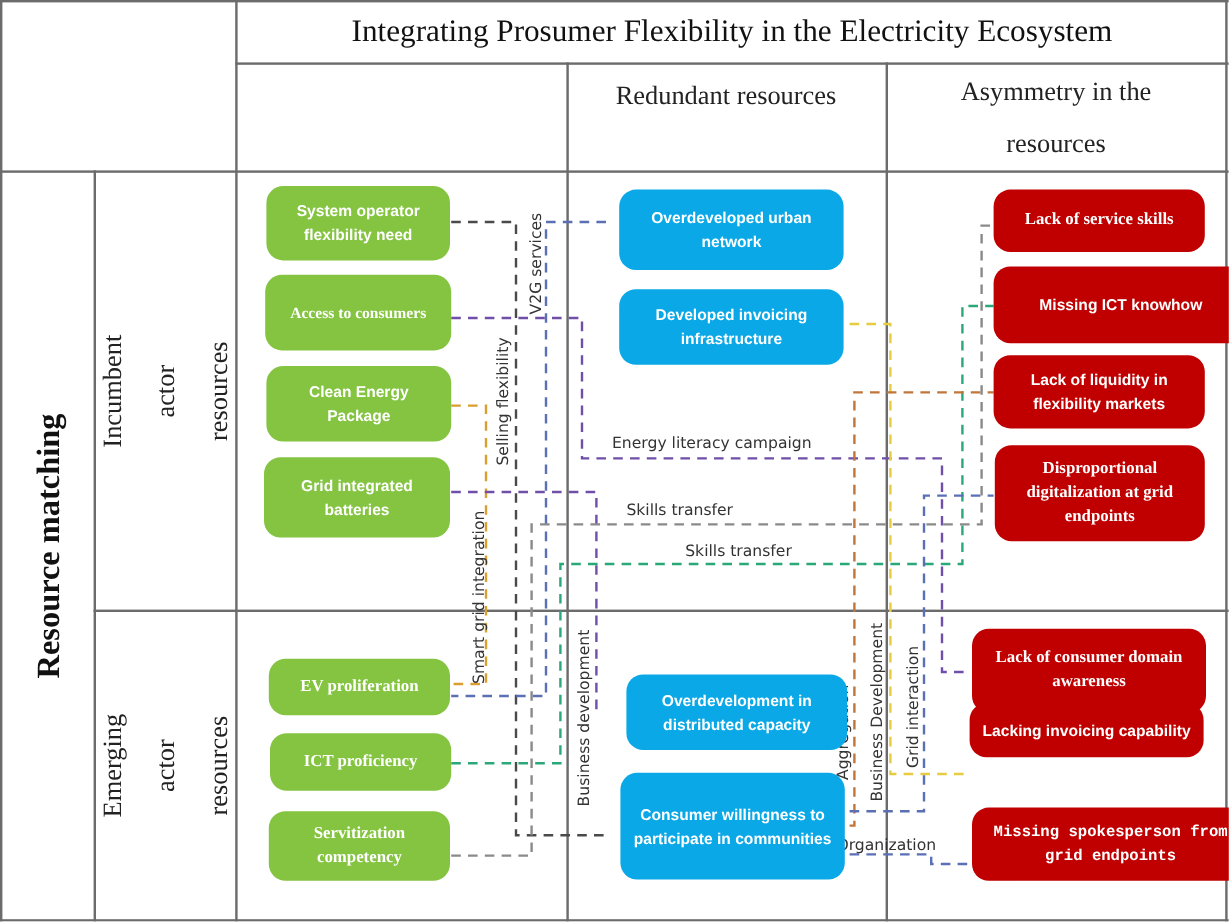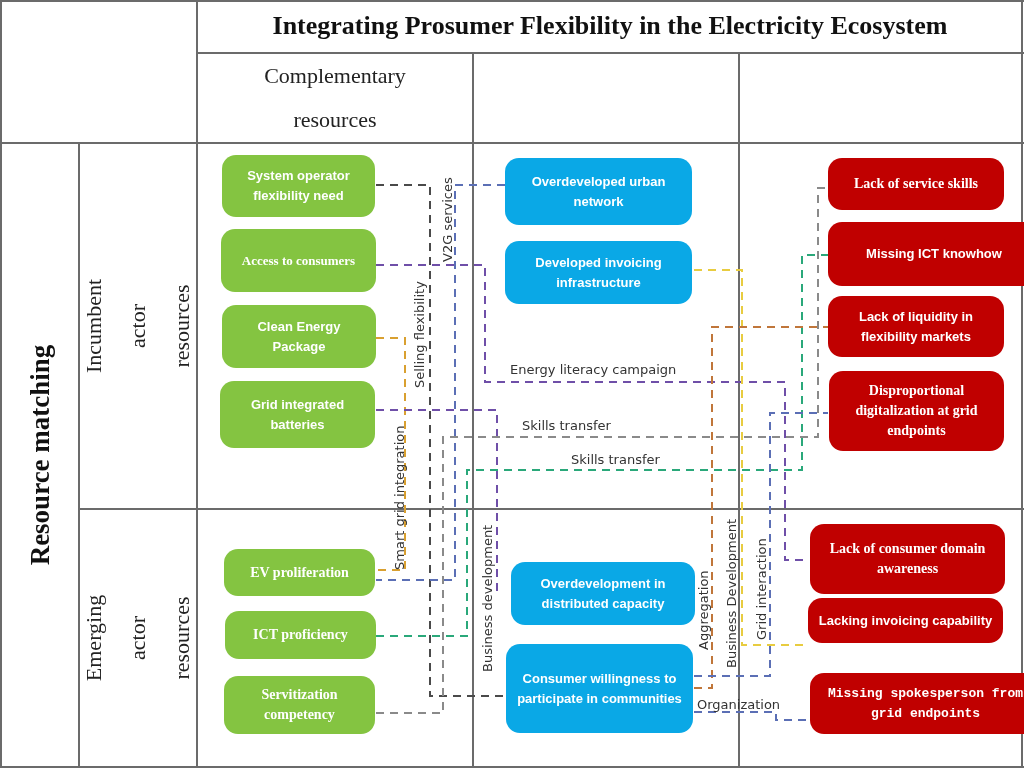--- a/index.html
+++ b/index.html
@@ -1,28 +1,28 @@
 <!DOCTYPE html>
 <html><head>
 <meta charset="utf-8">
 <style>
   html, body { margin: 0; padding: 0; background: #ffffff; }
   body { width: 1024px; height: 768px; position: relative; overflow: hidden; font-family: "Liberation Serif", serif; }
   .frame { position: absolute; left: 0; top: 0; width: 1024px; height: 768px; }
   .line-h, .line-v { position: absolute; background: #6b6b6b; }
   .line-h { height: 2px; }
   .line-v { width: 2px; }
-  .title { position: absolute; left: 198px; top: 0; width: 824px; height: 52px; display: flex; align-items: center; justify-content: center; font-weight: bold; font-size: 26px; color: #111; }
+  .title { position: absolute; left: 198px; top: 0; width: 824px; height: 52px; display: flex; align-items: center; justify-content: center; font-weight: normal; font-size: 26px; color: #111; }
   .colhead { position: absolute; top: 54px; height: 88px; display: flex; align-items: center; justify-content: center; text-align: center; font-size: 22px; line-height: 44px; color: #222; }
   .rowhead { position: absolute; display: flex; align-items: center; justify-content: center; }
   .rowhead span { display: block; transform: rotate(-90deg); white-space: nowrap; text-align: center; font-size: 22px; line-height: 44px; color: #222; }
   .rowhead.main span { font-weight: bold; font-size: 27px; color: #111; }
   .box { position: absolute; border-radius: 14px; display: flex; align-items: center; justify-content: center; text-align: center; color: #fff; font-weight: bold; font-size: 13px; line-height: 20px; font-family: "Liberation Sans", sans-serif; padding: 0 8px; box-sizing: border-box; }
   .box.green { background: #84c441; }
-  .box.blue { background: #0aa8e6; }
+  .box.blue { background: #0aa8e6; margin-left: 11px; }
   .box.red { background: #c00000; font-family: "Liberation Sans", sans-serif; }
   .box.serif { font-family: "Liberation Serif", serif; font-size: 14px; }
   svg.links { position: absolute; left: 0; top: 0; pointer-events: none; }
   .lbl { position: absolute; font-family: "DejaVu Sans", sans-serif; font-size: 13px; color: #333; white-space: nowrap; }
   .lbl.v { transform-origin: left top; transform: rotate(-90deg); }
 </style>
 </head>
 <body>
 
 <div class="frame">
@@ -33,21 +33,22 @@
   <div class="line-h" style="left:78px;top:508px;width:946px;"></div>
   <div class="line-h" style="left:0;top:766px;width:1024px;"></div>
   <div class="line-v" style="left:0;top:0;height:768px;"></div>
   <div class="line-v" style="left:78px;top:142px;height:626px;"></div>
   <div class="line-v" style="left:196px;top:0;height:768px;"></div>
   <div class="line-v" style="left:472px;top:52px;height:716px;"></div>
   <div class="line-v" style="left:738px;top:52px;height:716px;"></div>
   <div class="line-v" style="left:1021px;top:0;height:768px;"></div>
 
   <div class="title">Integrating Prosumer Flexibility in the Electricity Ecosystem</div>
-  <div class="colhead" style="left:232px;width:206px;">Complementary resources</div>
+  <div class="colhead" style="left:474px;width:262px;align-items:flex-start;padding-top:4px;height:84px;">Redundant resources</div>
+  <div class="colhead" style="left:780px;width:200px;">Asymmetry in the resources</div>
 
   <div class="rowhead main" style="left:2px;top:144px;width:76px;height:622px;">
     <span>Resource matching</span>
   </div>
   <div class="rowhead" style="left:80px;top:144px;width:116px;height:364px;">
     <span style="width:170px;white-space:normal;">Incumbent actor resources</span>
   </div>
   <div class="rowhead" style="left:80px;top:510px;width:116px;height:256px;">
     <span style="width:170px;white-space:normal;">Emerging actor resources</span>
   </div>
@@ -106,14 +107,14 @@
 
 <div class="box blue" style="left:511px;top:562px;width:184px;height:63px;">Overdevelopment in distributed capacity</div>
 <div class="box blue" style="left:506px;top:644px;width:187px;height:89px;">Consumer willingness to participate in communities</div>
 
 <div class="box red serif" style="left:828px;top:158px;width:176px;height:52px;">Lack of service skills</div>
 <div class="box red" style="left:828px;top:222px;width:212px;height:64px;">Missing ICT knowhow</div>
 <div class="box red" style="left:828px;top:296px;width:176px;height:61px;">Lack of liquidity in flexibility markets</div>
 <div class="box red serif" style="left:829px;top:371px;width:175px;height:80px;">Disproportional digitalization at grid endpoints</div>
 
 <div class="box red serif" style="left:810px;top:524px;width:195px;height:70px;">Lack of consumer domain awareness</div>
-<div class="box red" style="left:808px;top:598px;width:195px;height:45px;">Lacking invoicing capability</div>
+<div class="box red" style="left:808px;top:586px;width:195px;height:45px;">Lacking invoicing capability</div>
 <div class="box red" style="left:810px;top:673px;width:231px;height:61px;font-family:Liberation Mono, monospace;">Missing spokesperson from grid endpoints</div>
 
 </body></html>

